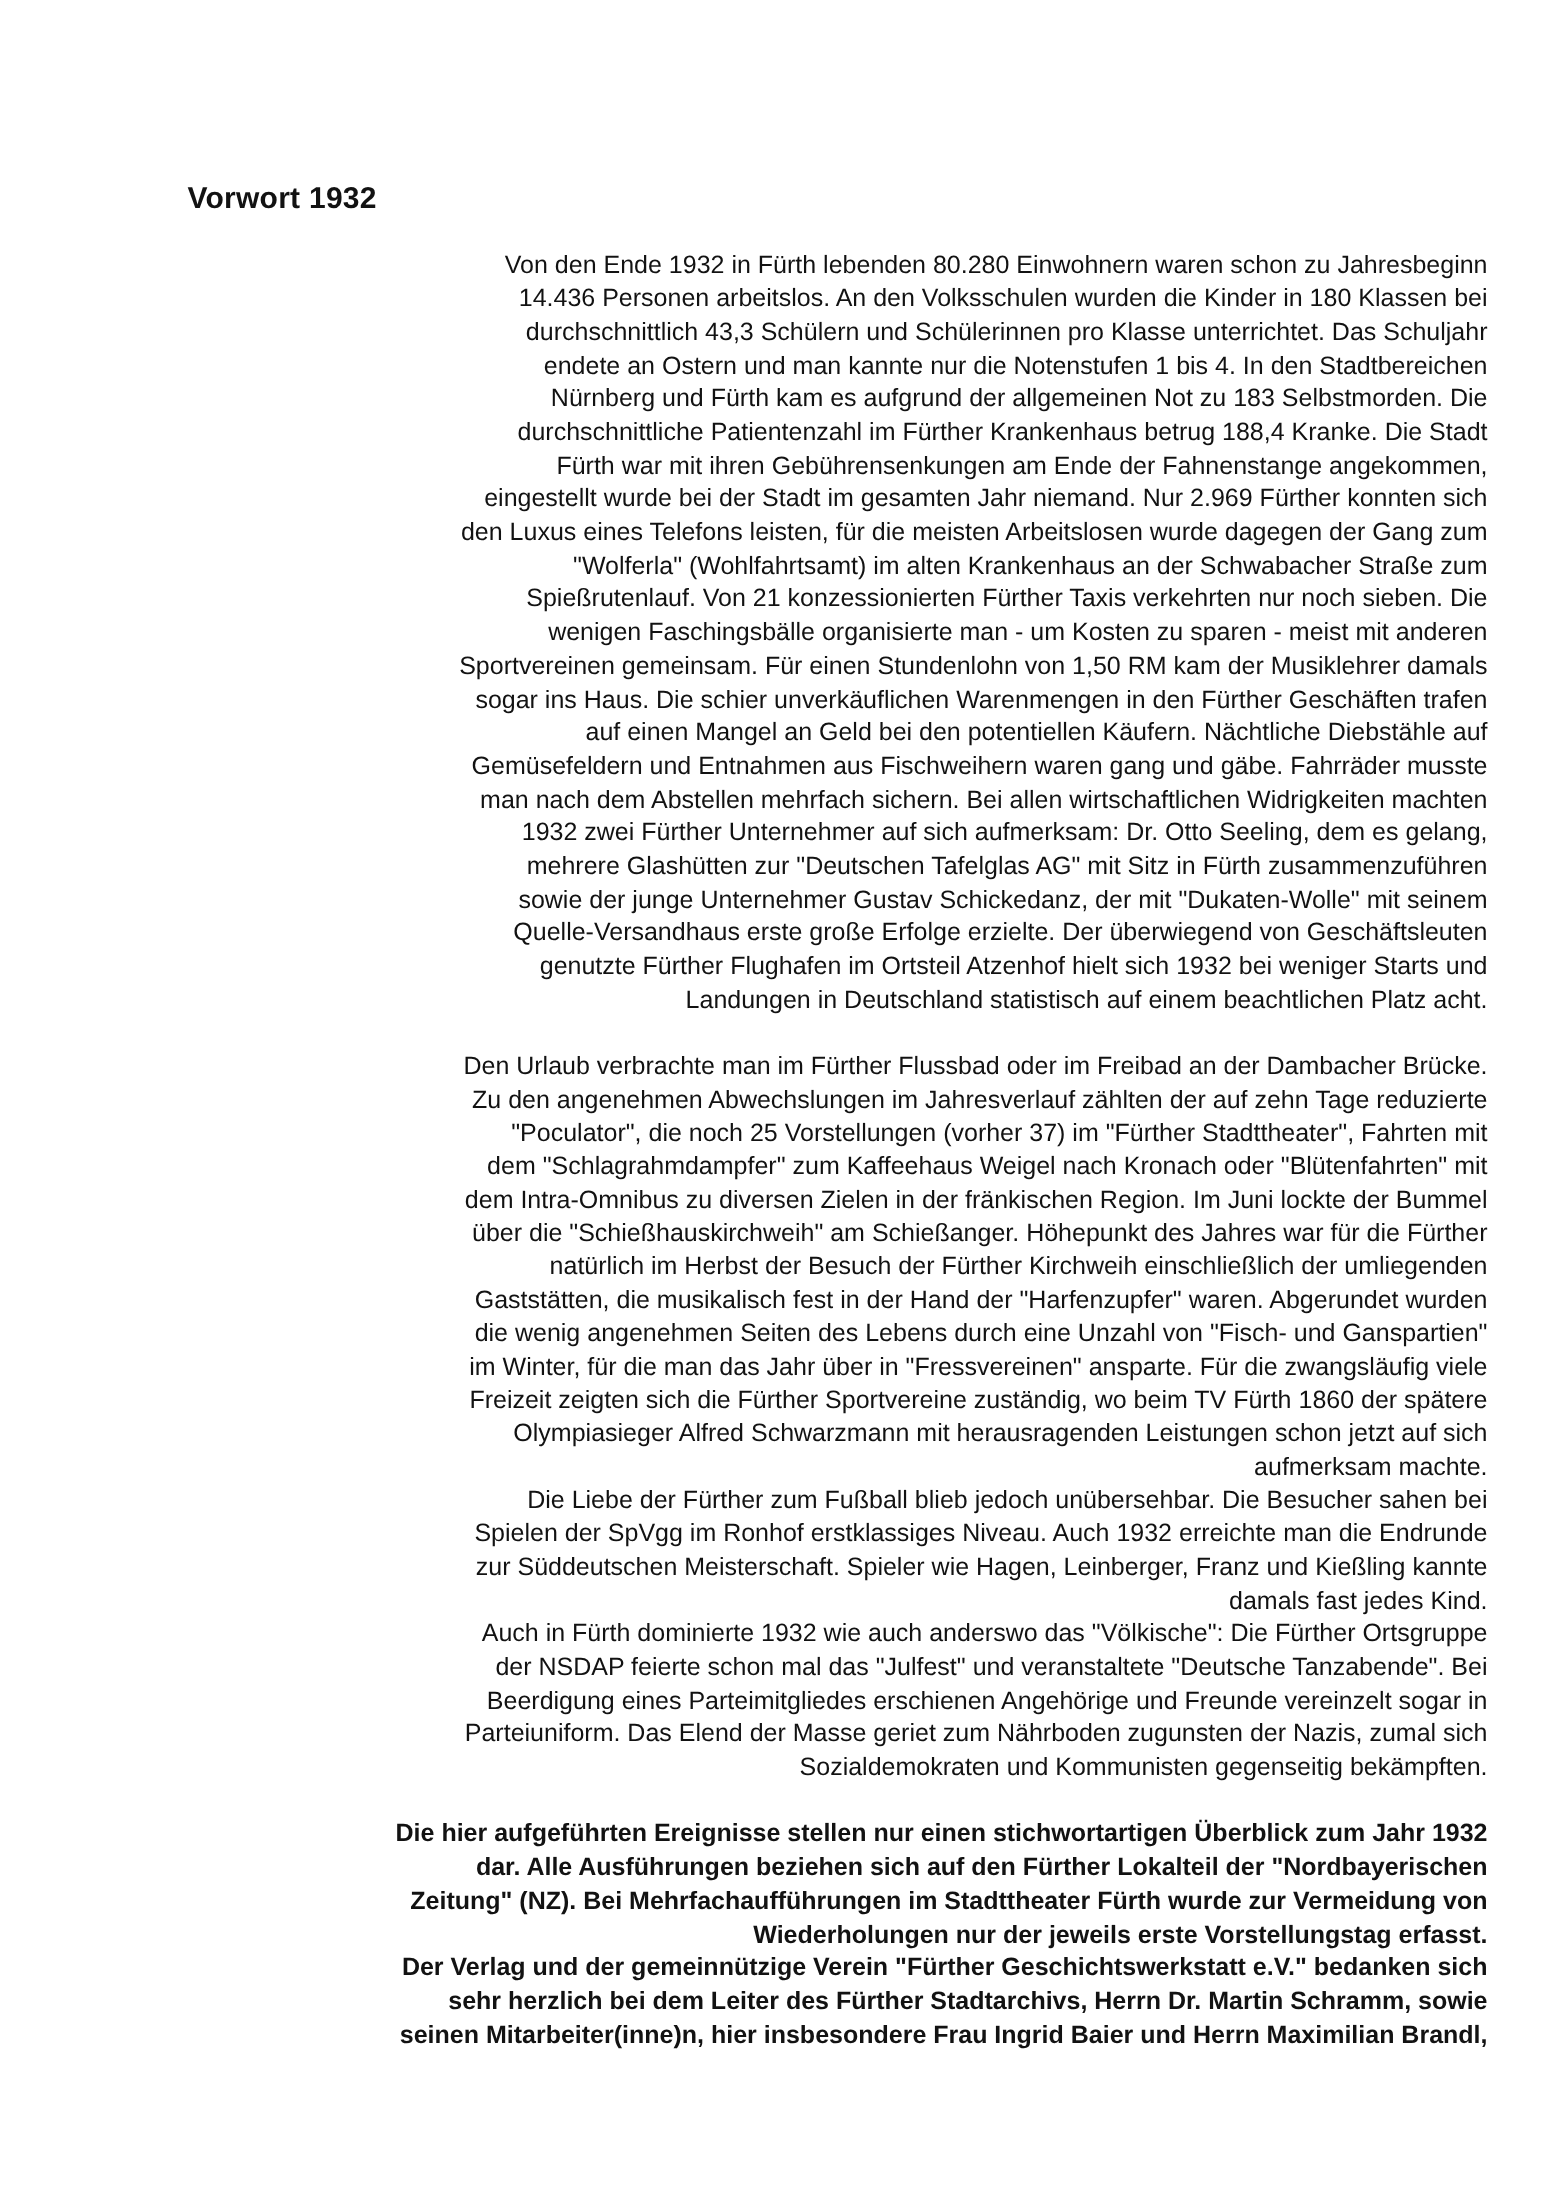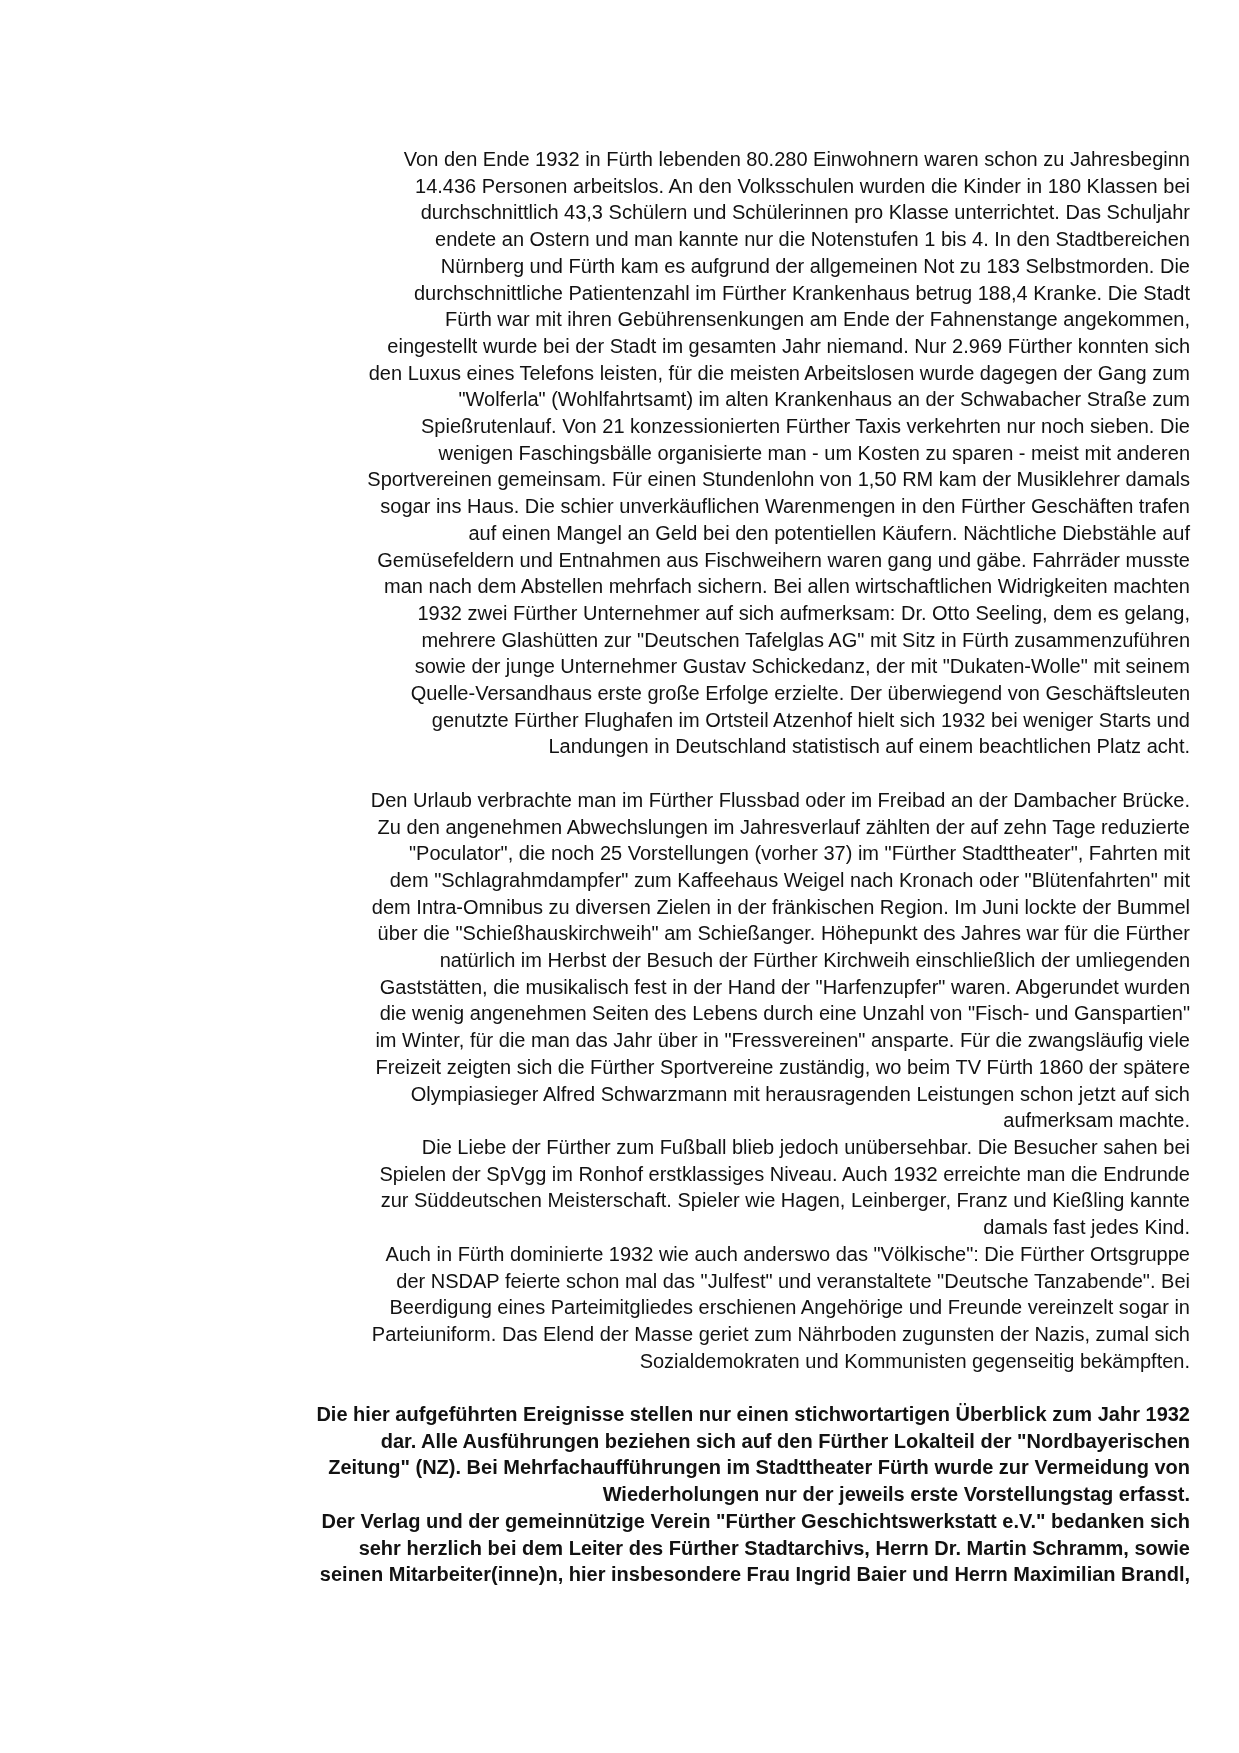--- a/index.html
+++ b/index.html
@@ -41,20 +41,21 @@
   .para:last-child {
     margin-bottom: 0;
     font-weight: bold;
   }
 </style>
 </head>
 <body>
 
 <div class="page">
   <div class="content">
+    <h1 class="title">Vorwort 1932</h1>
     <div class="para">Von den Ende 1932 in Fürth lebenden 80.280 Einwohnern waren schon zu Jahresbeginn
 14.436 Personen arbeitslos. An den Volksschulen wurden die Kinder in 180 Klassen bei
 durchschnittlich 43,3 Schülern und Schülerinnen pro Klasse unterrichtet. Das Schuljahr
 endete an Ostern und man kannte nur die Notenstufen 1 bis 4. In den Stadtbereichen
 Nürnberg und Fürth kam es aufgrund der allgemeinen Not zu 183 Selbstmorden. Die
 durchschnittliche Patientenzahl im Fürther Krankenhaus betrug 188,4 Kranke. Die Stadt
 Fürth war mit ihren Gebührensenkungen am Ende der Fahnenstange angekommen,
 eingestellt wurde bei der Stadt im gesamten Jahr niemand. Nur 2.969 Fürther konnten sich
 den Luxus eines Telefons leisten, für die meisten Arbeitslosen wurde dagegen der Gang zum
 "Wolferla" (Wohlfahrtsamt) im alten Krankenhaus an der Schwabacher Straße zum

